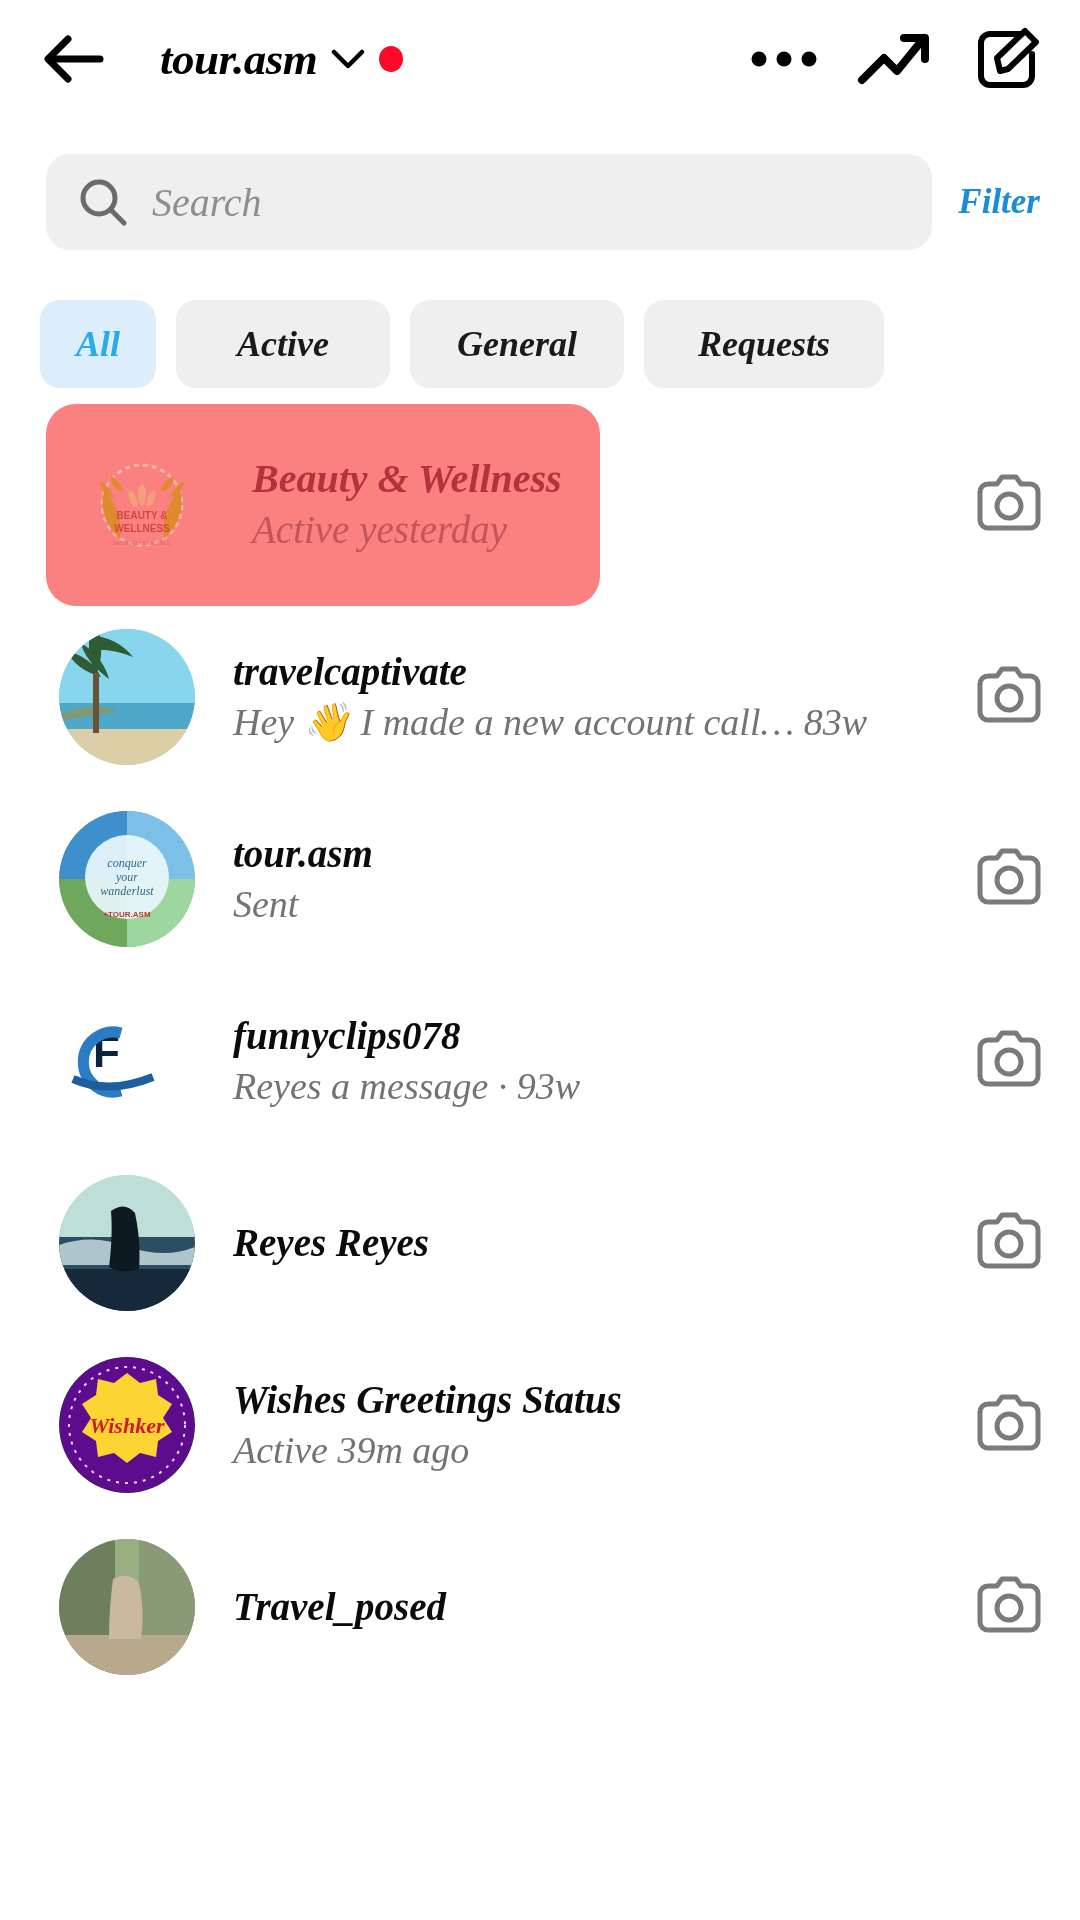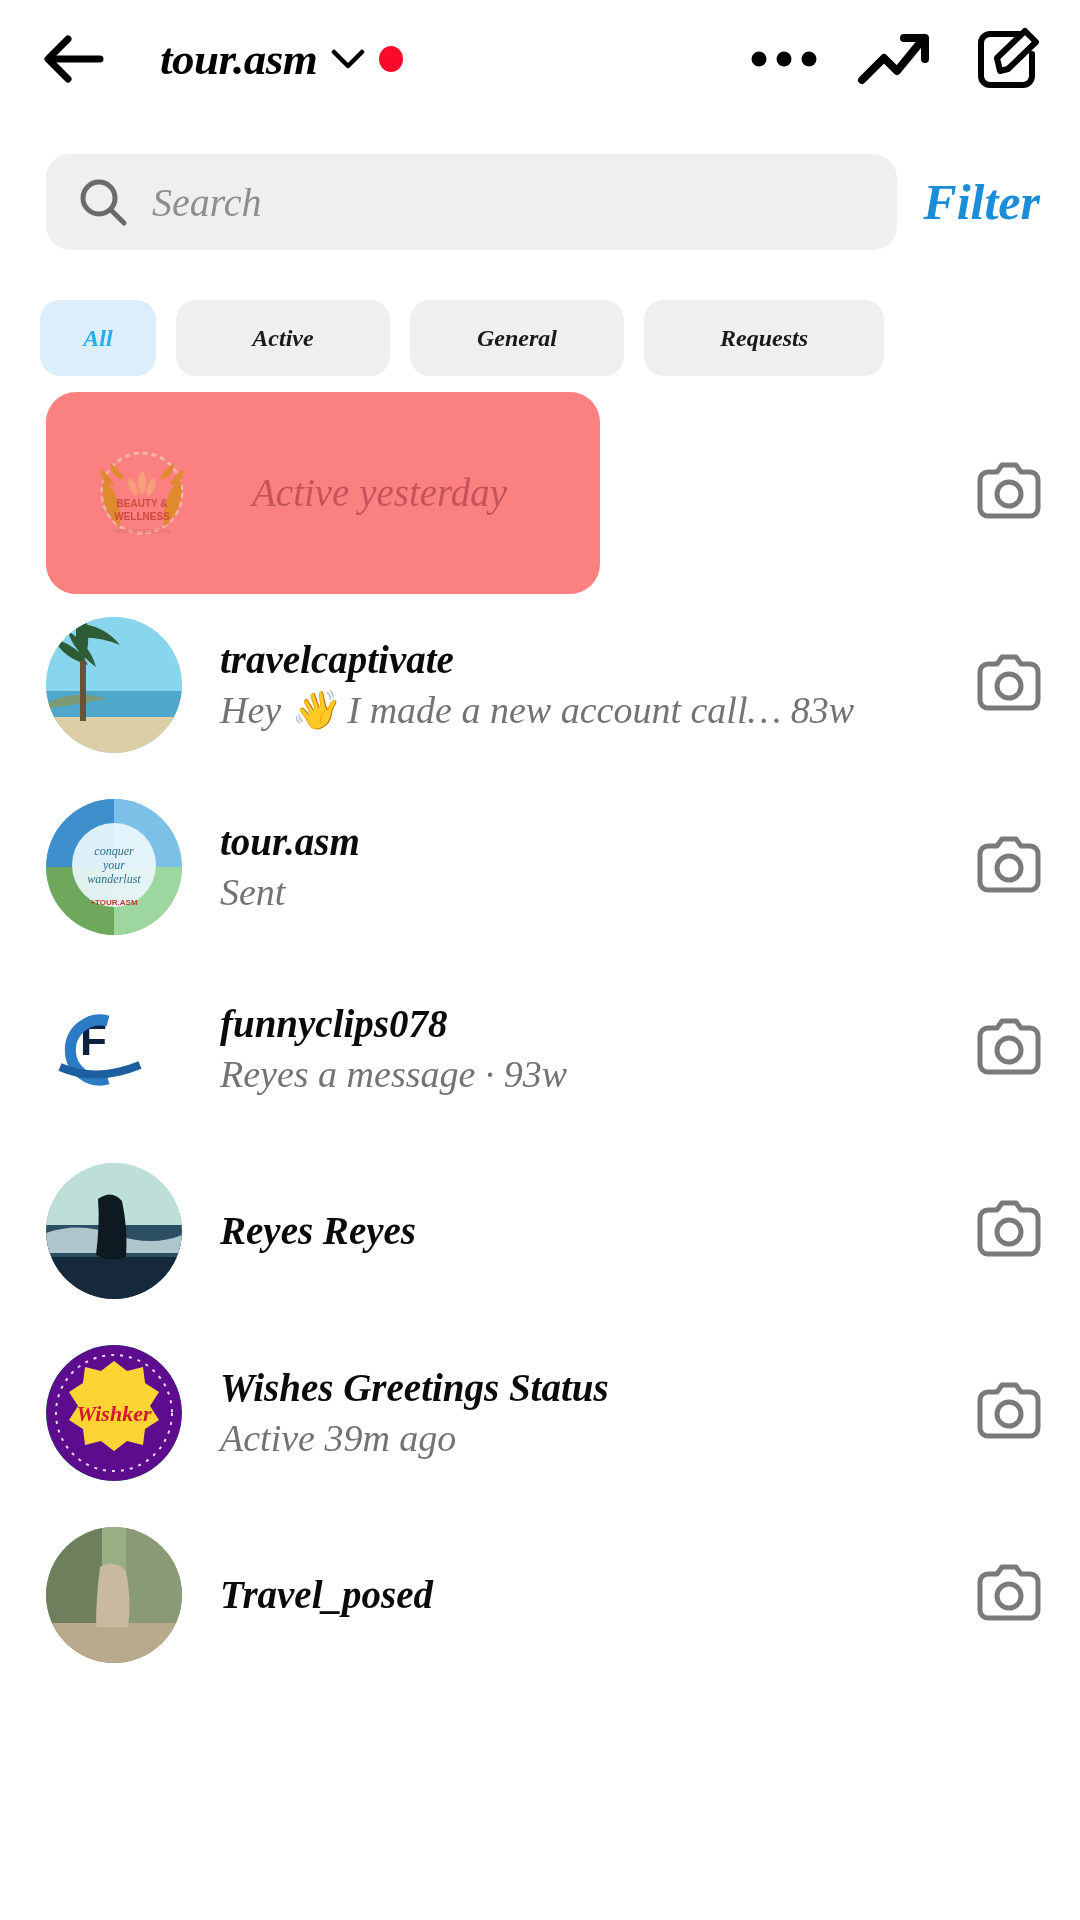--- a/index.html
+++ b/index.html
@@ -41,50 +41,50 @@
     display: flex; align-items: center;
     padding: 8px 30px;
   }
   .search-icon { width: 54px; height: 54px; display:flex; align-items:center; justify-content:center; margin-right: 22px; }
   .search-placeholder {
     font-size: 40px; font-style: italic; color: #8E8E8E;
     font-weight: 500;
   }
   .filter-link {
     margin-left: 26px; margin-right: 6px;
-    font-size: 50px; font-style: italic; font-weight: bold;
+    font-size: 35px; font-style: italic; font-weight: bold;
     color: #1A8DD8;
   }
 
   
   .tabs {
     display: flex; gap: 20px;
     padding: 50px 20px 0 40px;
   }
   .tab {
-    height: 76px; border-radius: 20px;
+    height: 88px; border-radius: 20px;
     background: #EFEFEF;
     display: flex; align-items: center; justify-content: center;
     padding: 8px 10px;
-    font-size: 24px; font-style: italic; font-weight: bold;
+    font-size: 36px; font-style: italic; font-weight: bold;
     color: #1A1A1A;
   }
   .tab.w1 { width: 116px; }
   .tab.w2 { width: 214px; }
   .tab.w3 { width: 214px; }
   .tab.w4 { width: 240px; }
   .tab.active { background: #DCEEFB; color: #26ADEA; }
 
   
   .list { margin-top: 16px; }
   .row {
     position: relative;
     display: flex; align-items: center;
     height: 182px;
-    padding: 0 34px 0 46px;
+    padding: 0 34px 0 59px;
   }
   .row.highlighted {
     background: #FB8080;
     border-radius: 30px;
     margin: 0 480px 0 46px;
     padding: 0 0 0 24px;
     width: 554px;
     height: 202px;
   }
   .avatar {
@@ -211,20 +211,21 @@
               <ellipse cx="72" cy="62" rx="4" ry="11"></ellipse>
               <ellipse cx="63" cy="66" rx="3.5" ry="9" transform="rotate(-22 63 66)"></ellipse>
               <ellipse cx="81" cy="66" rx="3.5" ry="9" transform="rotate(22 81 66)"></ellipse>
             </g>
             <text x="72" y="86" font-family="Liberation Sans, sans-serif" font-size="10" font-weight="bold" fill="#D0493F" text-anchor="middle">BEAUTY &amp;</text>
             <text x="72" y="99" font-family="Liberation Sans, sans-serif" font-size="10" font-weight="bold" fill="#D0493F" text-anchor="middle">WELLNESS</text>
             <text x="72" y="112" font-family="Liberation Sans, sans-serif" font-size="5" fill="#D86B63" text-anchor="middle">NATURALLY BEAUTIFUL</text>
           </svg>
         </div>
         <div class="meta">
+          <div class="name">Beauty &amp; Wellness</div>
           <div class="preview">Active yesterday</div>
         </div>
       </div>
       <div class="cam-icon cam-abs" style="top:101px;">
         <svg width="70" height="62" viewBox="0 0 70 62">
             <g fill="none" stroke="#7A7A7A" stroke-width="5" stroke-linejoin="round">
               <path d="M6 18 a8 8 0 0 1 8 -8 h9 l5 -7 h14 l5 7 h9 a8 8 0 0 1 8 8 v28 a8 8 0 0 1 -8 8 H14 a8 8 0 0 1 -8 -8 Z"></path>
               <circle cx="35" cy="32" r="12"></circle>
             </g>
           </svg>

